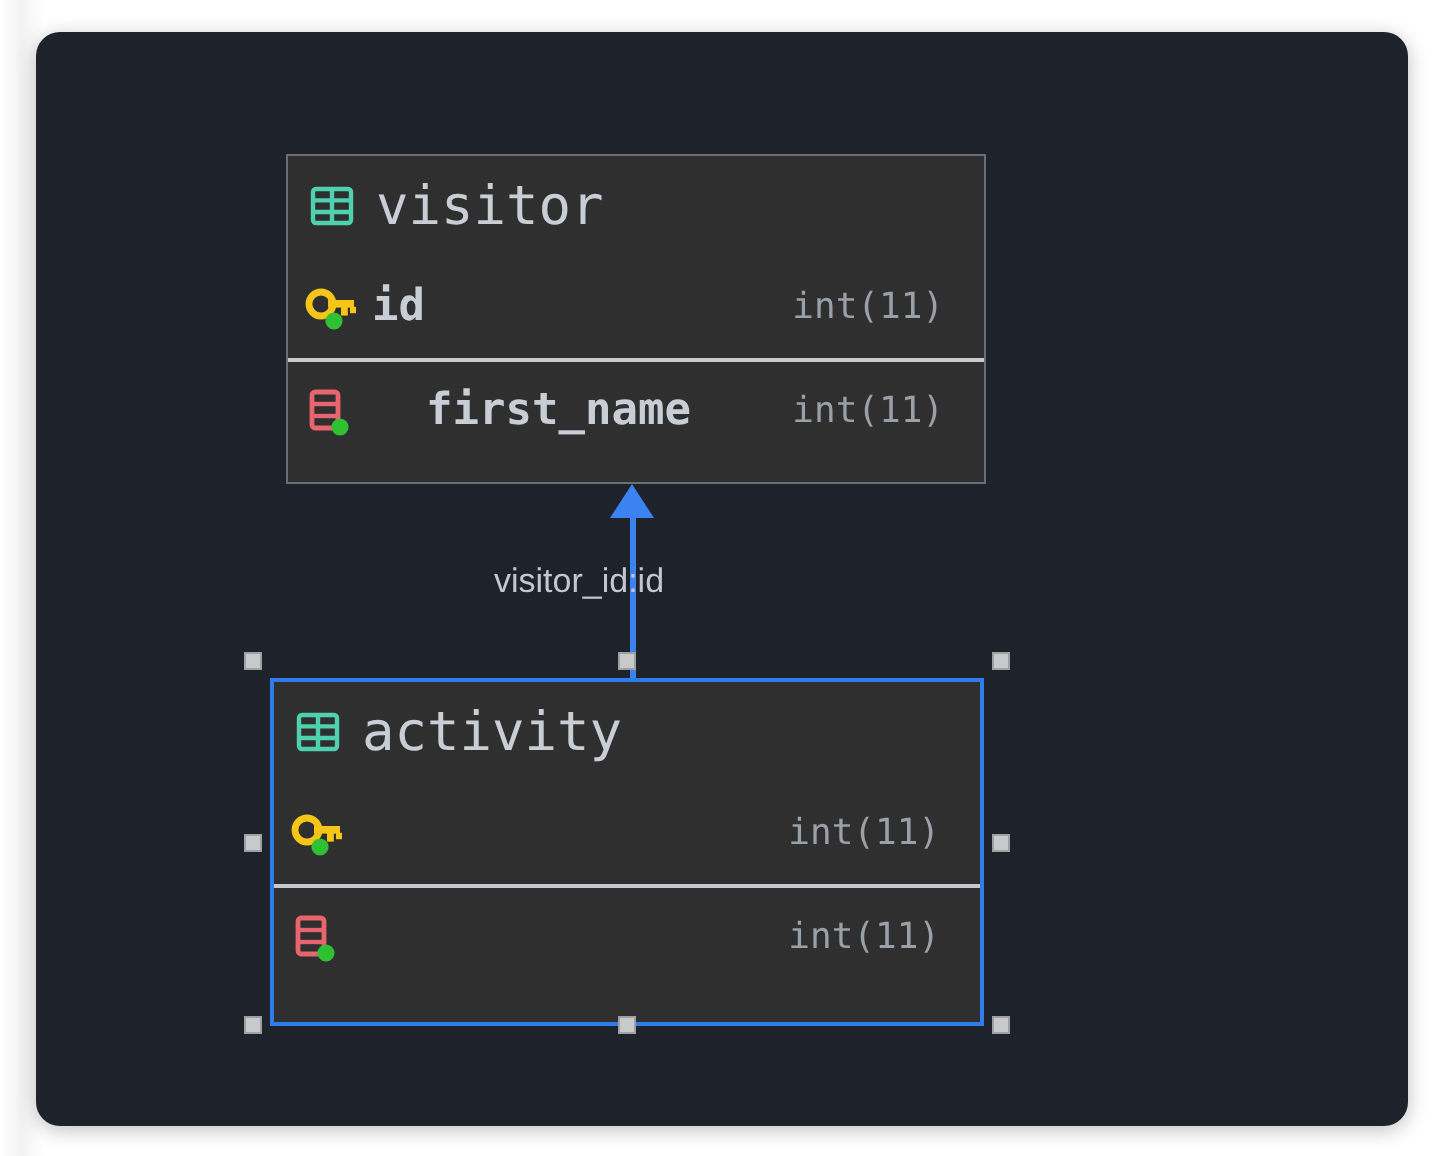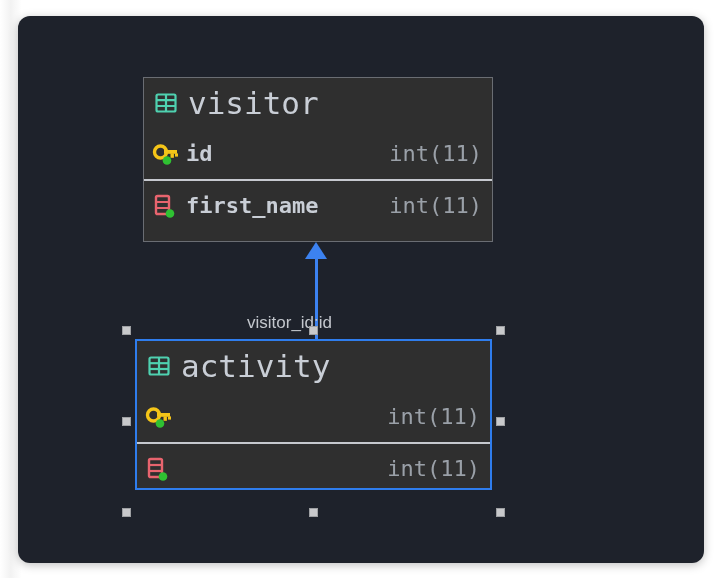--- a/index.html
+++ b/index.html
@@ -50,48 +50,49 @@
 
   .entity-header {
     display: flex;
     align-items: center;
     height: 50px;
     padding-left: 10px;
     box-sizing: border-box;
   }
   .entity-title {
     margin-left: 10px;
-    font-size: 31px;
+    font-size: 27px;
     color: #c9ced6;
     letter-spacing: 0px;
     white-space: nowrap;
   }
 
   .field-row {
     display: flex;
     align-items: center;
     height: 51px;
     padding-left: 8px;
-    padding-right: 10px;
+    padding-right: 20px;
     box-sizing: border-box;
     position: relative;
   }
   .field-row.divider-top {
     border-top: 2px solid #c6c9cf;
+    gap: 27px;
   }
   .field-name {
     margin-left: 6px;
     font-size: 22px;
     font-weight: bold;
     color: #c9ced6;
     white-space: nowrap;
   }
   .field-type {
     margin-left: auto;
-    font-size: 22px;
+    font-size: 18px;
     color: #9aa0a8;
     white-space: nowrap;
   }
 
   
   .icon {
     display: inline-flex;
     align-items: center;
     justify-content: center;
     flex: 0 0 auto;
@@ -172,23 +173,23 @@
             <circle cx="18" cy="20.5" r="4.3" fill="#2fc132"></circle>
           </svg>
         </span>
         <span class="field-name">first_name</span>
         <span class="field-type">int(11)</span>
       </div>
     </div>
 
     <div class="connector-line" style="left:297px; top:238px; width:3px; height:90px;"></div>
     <div class="connector-arrow" style="left:287px; top:226px;"></div>
-    <div class="connector-label" style="left:229px; top:265px;margin-top:32px;">visitor_id:id</div>
-
-    <div class="entity selected" style="left:117px; top:323px; width:357px; height:151px;">
+    <div class="connector-label" style="left:229px; top:265px;">visitor_id:id</div>
+
+    <div class="entity selected" style="left:117px; top:323px; width:357px; height:174px;">
 
       <div class="entity-header">
         <span class="icon">
           <svg width="24" height="24" viewBox="0 0 24 24">
             <rect x="2.5" y="3.5" width="19" height="17" rx="1.5" fill="none" stroke="#4fd1b0" stroke-width="2.2"></rect>
             <line x1="2.5" y1="9.2" x2="21.5" y2="9.2" stroke="#4fd1b0" stroke-width="2.2"></line>
             <line x1="12" y1="3.5" x2="12" y2="20.5" stroke="#4fd1b0" stroke-width="2.2"></line>
             <line x1="2.5" y1="15" x2="21.5" y2="15" stroke="#4fd1b0" stroke-width="2.2"></line>
           </svg>
         </span>

